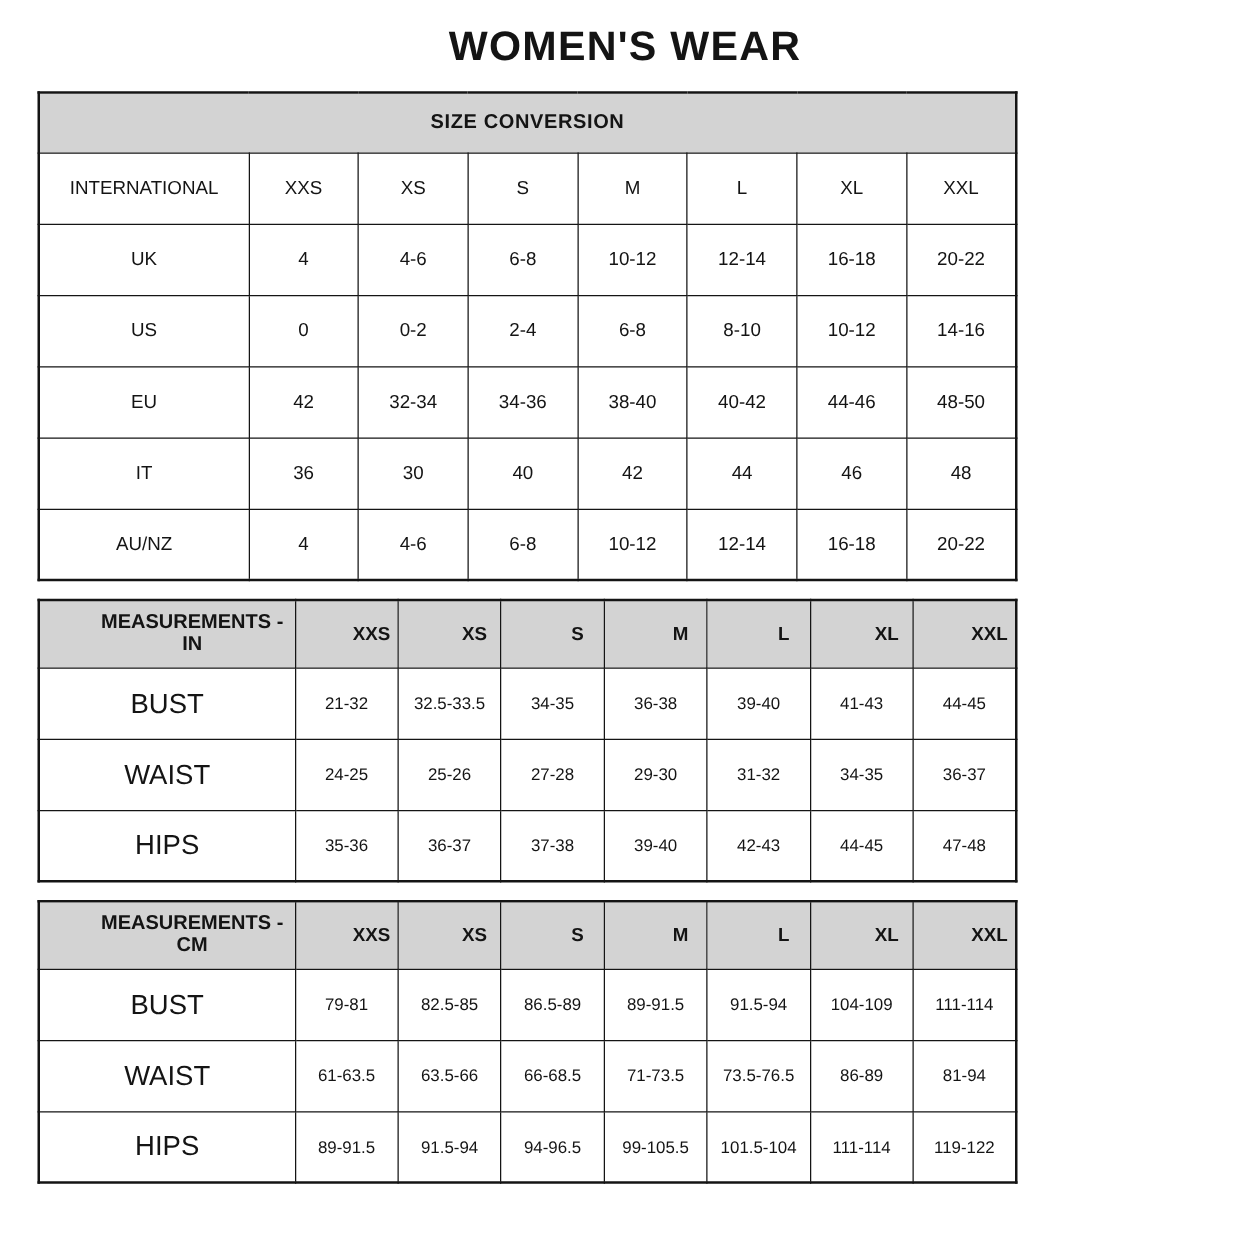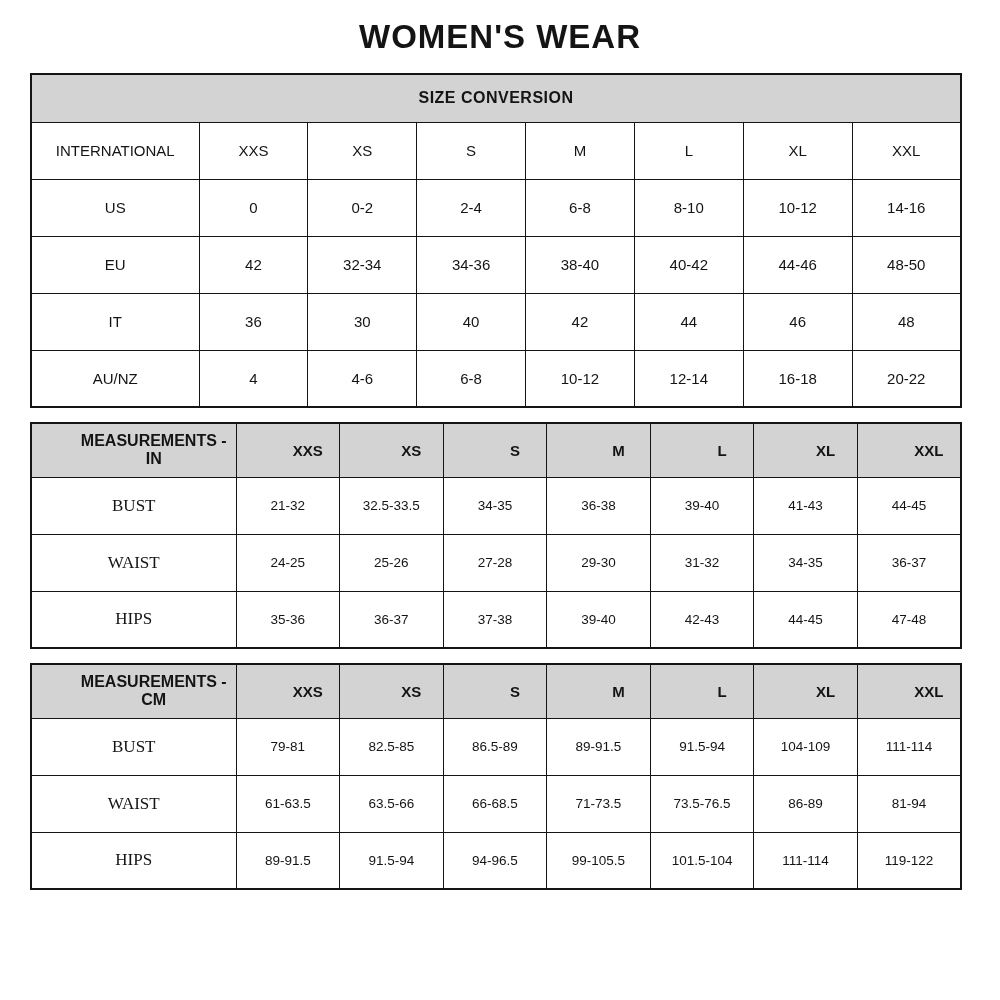--- a/index.html
+++ b/index.html
@@ -18,21 +18,21 @@
     overflow:hidden;
   }
   .page-title{
     text-align:center;
     font-size:33px;
     font-weight:bold;
     letter-spacing:1px;
     margin:6px 0 17px 0;
   }
   table{
-    width:932px;
+    width:784px;
     border-collapse:collapse;
     table-layout:fixed;
     border:2px solid var(--border-color);
     margin:0 0 14px 0;
   }
   th,td{
     border:1.5px solid var(--border-color);
     text-align:center;
     vertical-align:middle;
     padding:0 4px;
@@ -46,21 +46,21 @@
   .size-table thead tr{ height:48px; }
   .size-table tbody tr{ height:57px; }
   .size-table thead th{ font-size:16px; letter-spacing:.5px; }
   .size-table td{ font-size:15px; font-weight:normal; }
   
   .measure-table thead tr{ height:54px; }
   .measure-table tbody tr{ height:57px; }
   .measure-table thead th{ font-size:15px;padding-left:44px; }
   .measure-table thead th.corner{ font-size:16px; }
   .measure-table td{ font-size:13.5px; }
-  .measure-table td.row-label{ font-size:17px;font-family:Liberation Serif, serif; }
+  .measure-table td.row-label{ font-size:22px; }
 </style>
 </head>
 <body>
 
 <h1 class="page-title">WOMEN'S WEAR</h1>
 
 <table class="size-table">
   <colgroup>
     <col style="width:168px">
     <col span="7">
@@ -73,20 +73,30 @@
   <tbody>
       <tr>
         <td class="row-label">INTERNATIONAL</td>
         <td>XXS</td>
         <td>XS</td>
         <td>S</td>
         <td>M</td>
         <td>L</td>
         <td>XL</td>
         <td>XXL</td>
+      </tr>
+      <tr>
+        <td class="row-label">UK</td>
+        <td>4</td>
+        <td>4-6</td>
+        <td>6-8</td>
+        <td>10-12</td>
+        <td>12-14</td>
+        <td>16-18</td>
+        <td>20-22</td>
       </tr>
       <tr>
         <td class="row-label">US</td>
         <td>0</td>
         <td>0-2</td>
         <td>2-4</td>
         <td>6-8</td>
         <td>8-10</td>
         <td>10-12</td>
         <td>14-16</td>

